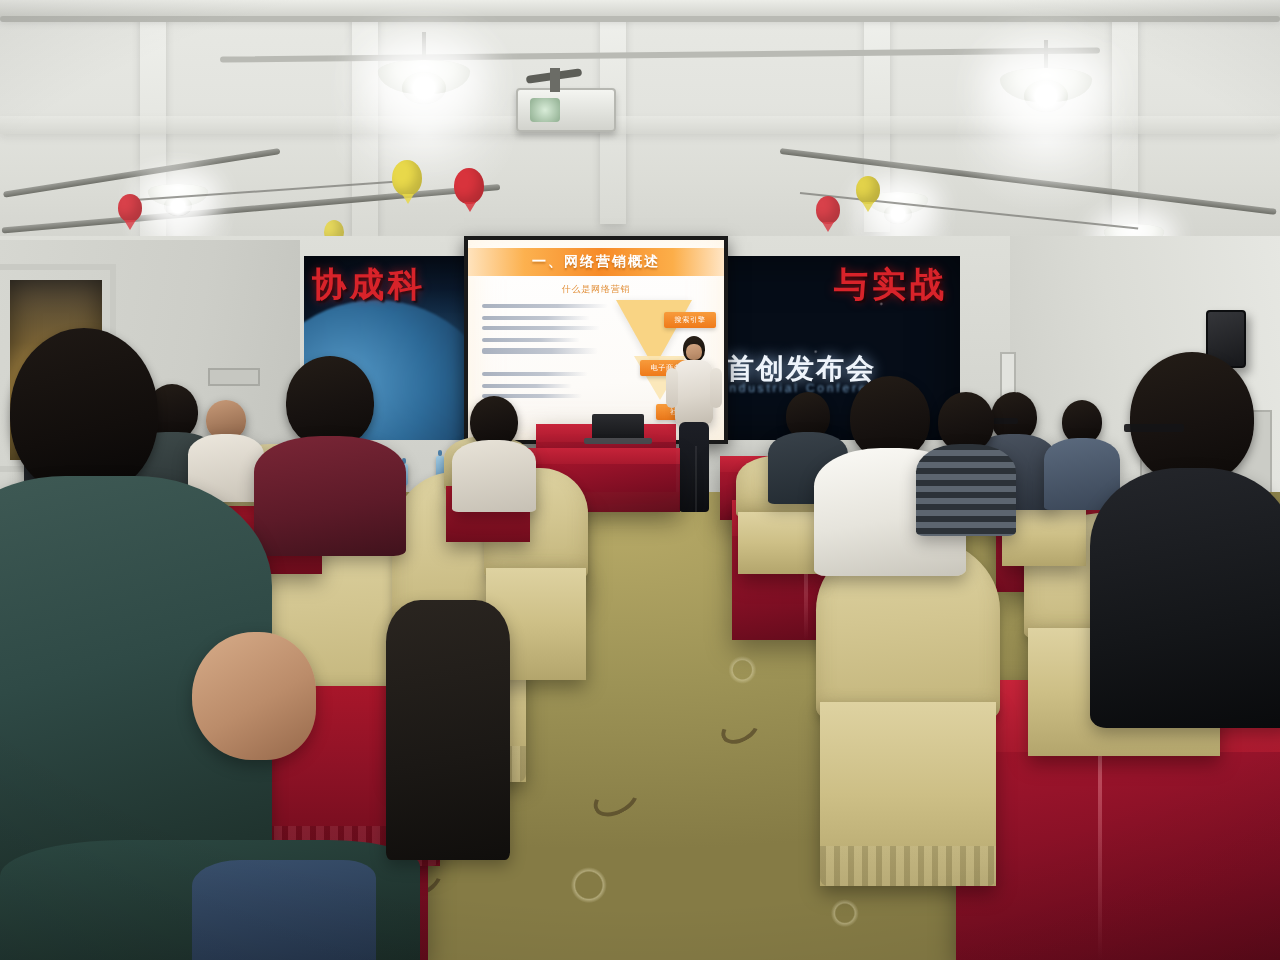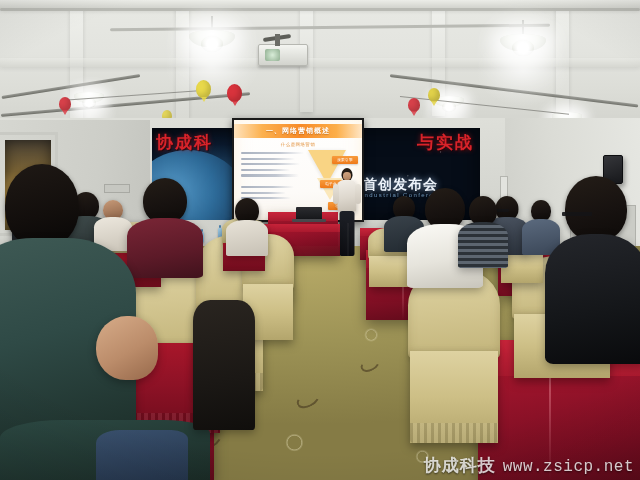--- a/index.html
+++ b/index.html
@@ -696,18 +696,14 @@
        background:linear-gradient(170deg,#39506d,#24344a); border-radius:26% 18% 0 0;"></div>
 
   <div class="person" style="left:196px; top:300px; width:56px; height:130px;">
     <div class="body" style="top:0; width:62px; height:130px;
         background:linear-gradient(170deg,#2a2520 0%,#1b1815 60%,#100e0c 100%);
         border-radius:28% 28% 4% 4% / 16% 16% 3% 3%;"></div>
   </div>
 
   <div class="vignette"></div>
 
-  <div class="watermark">
-    <span class="wm-cn">协成科技</span>
-    <span class="wm-url">www.zsicp.net</span>
-  </div>
 
 </div>
 
 </body></html>

